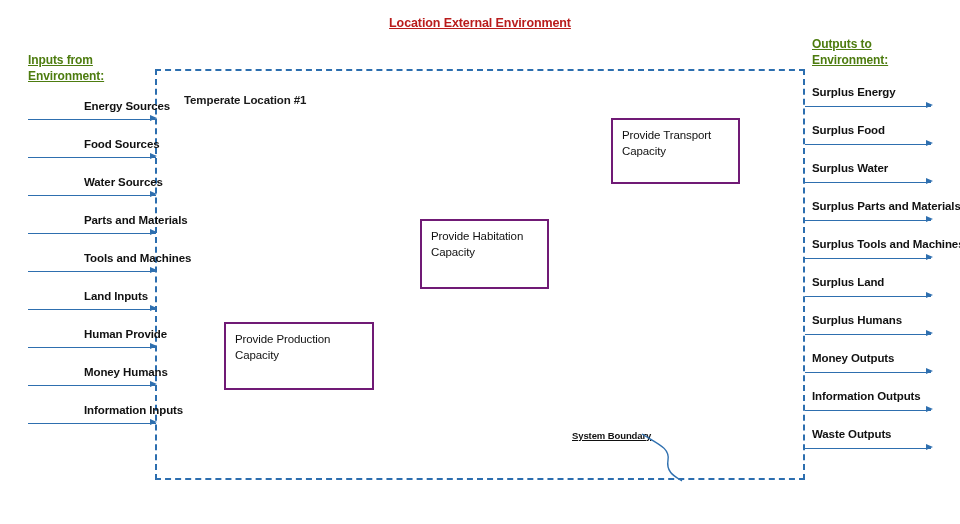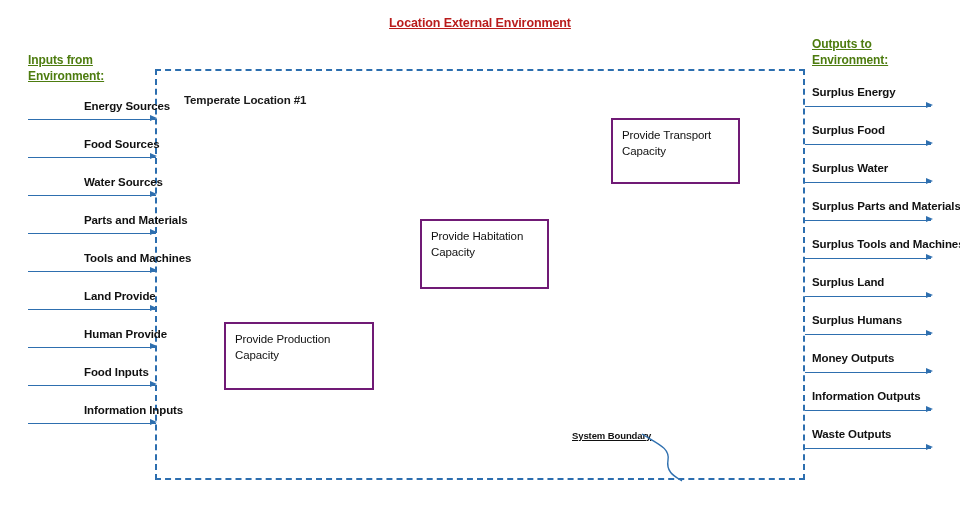--- a/index.html
+++ b/index.html
@@ -179,29 +179,29 @@
     <div class="arrow-head in-arrow" style="top:191.4px"></div>
 
     <div class="flow-label in-label" style="top:214px">Parts and Materials</div>
     <div class="flow-line  in-line" style="top:233px"></div>
     <div class="arrow-head in-arrow" style="top:229.4px"></div>
 
     <div class="flow-label in-label" style="top:252px">Tools and Machines</div>
     <div class="flow-line  in-line" style="top:271px"></div>
     <div class="arrow-head in-arrow" style="top:267.4px"></div>
 
-    <div class="flow-label in-label" style="top:290px">Land Provide</div>
+    <div class="flow-label in-label" style="top:290px">Land Inputs</div>
     <div class="flow-line  in-line" style="top:309px"></div>
     <div class="arrow-head in-arrow" style="top:305.4px"></div>
 
     <div class="flow-label in-label" style="top:328px">Human Provide</div>
     <div class="flow-line  in-line" style="top:347px"></div>
     <div class="arrow-head in-arrow" style="top:343.4px"></div>
 
-    <div class="flow-label in-label" style="top:366px">Food Inputs</div>
+    <div class="flow-label in-label" style="top:366px">Money Humans</div>
     <div class="flow-line  in-line" style="top:385px"></div>
     <div class="arrow-head in-arrow" style="top:381.4px"></div>
 
     <div class="flow-label in-label" style="top:404px">Information Inputs</div>
     <div class="flow-line  in-line" style="top:423px"></div>
     <div class="arrow-head in-arrow" style="top:419.4px"></div>
 
   </div>
 
   <div id="output-flows">

